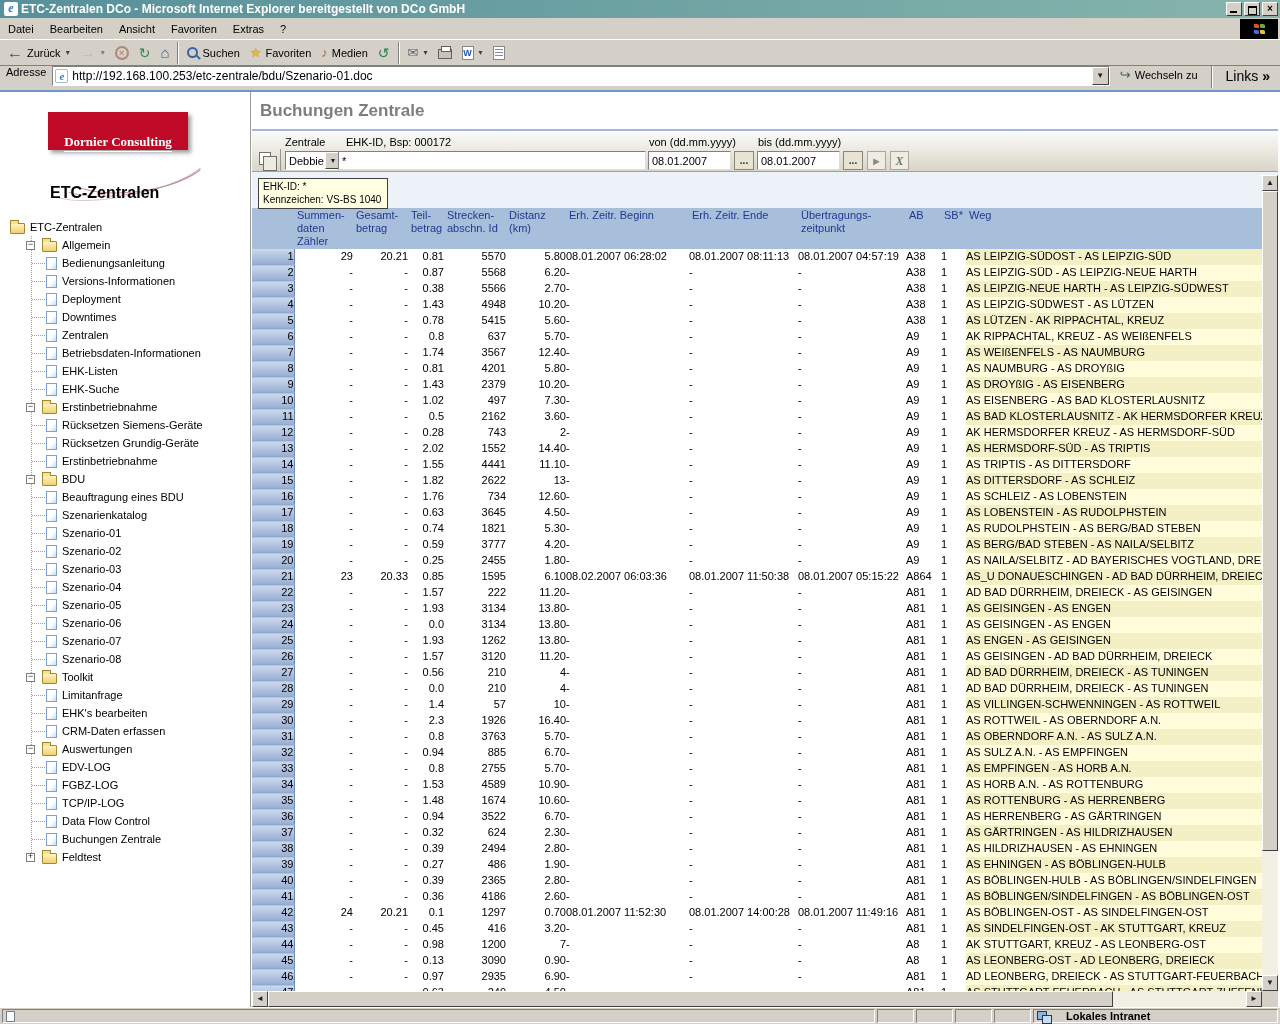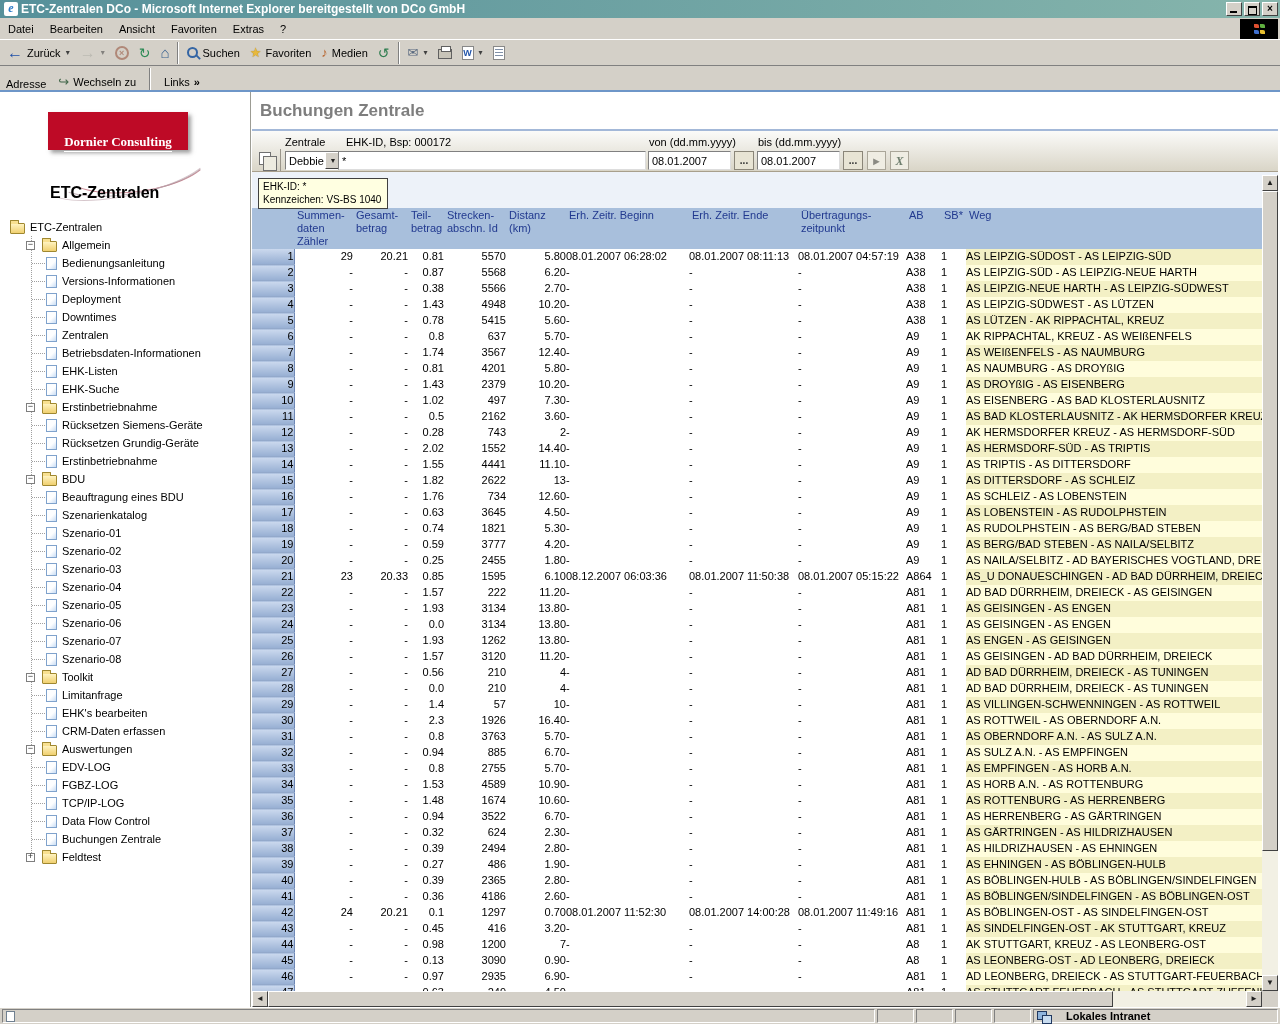--- a/index.html
+++ b/index.html
@@ -68,35 +68,35 @@
   .print-icon::before{content:"";position:absolute;left:2px;top:-4px;width:8px;height:4px;background:#fff;border:1px solid #606060;}
   .edit-icon{width:12px;height:14px;background:#fff;border:1px solid #888;
     color:#2255AA;font:bold 9px/13px "Liberation Sans",sans-serif;}
   .edit-icon::before{content:"W";}
   .docs-icon{width:12px;height:14px;background:#fff;border:1px solid #888;padding:2px 1px;}
   .docs-icon::before{content:"";display:block;height:100%;
     background:repeating-linear-gradient(#8090A8 0 1px,transparent 1px 3px);}
   .disabled{opacity:.55;}
 
   #addrbar{position:absolute;left:0;top:66px;width:1280px;height:24px;background:#D4D0C8;
-    display:flex;align-items:flex-end;font-size:11px;padding:0 4px;gap:4px;}
+    display:flex;align-items:flex-start;font-size:11px;padding:0 4px;gap:4px;}
   .addr-label{padding:0 2px;}
   .addr-input{flex:1;height:20px;background:#fff;border:1px solid;border-color:#808080 #fff #fff #808080;
     display:flex;align-items:center;padding-left:2px;position:relative;}
   .favicon{width:13px;height:14px;background:#fff;border:1px solid #A8B8D0;border-radius:2px;
     color:#2E7CC8;font:italic bold 11px/12px "Liberation Serif",serif;text-align:center;margin-right:4px;}
   .favicon::before{content:"e";}
   .url{font-size:12px;color:#000;white-space:nowrap;}
   .addr-dd{position:absolute;right:0;top:0;width:17px;height:18px;background:#D4D0C8;
     border:1px solid;border-color:#fff #404040 #404040 #fff;text-align:center;font-size:8px;color:#202020;}
   .addr-dd::before{content:"▼";line-height:16px;}
   .go-btn{display:flex;align-items:center;gap:4px;padding:2px 6px;}
   .go-icon{color:#44684C;font-size:13px;line-height:13px;}
   .go-icon::before{content:"↪";}
-  .links-btn{display:flex;align-items:center;gap:4px;padding:2px 6px;font-size:11px;}
+  .links-btn{display:flex;align-items:center;gap:4px;padding:2px 6px;font-size:14px;}
   .chev{font-weight:bold;}
 
   #blueline{position:absolute;left:0;top:90px;width:1280px;height:2px;background:#6E96C8;}
 
   
   #page{position:absolute;left:0;top:92px;width:1280px;height:915px;background:#fff;}
 
   #sidebar{position:absolute;left:2px;top:0;width:249px;height:915px;background:#fff;
     border-right:1px solid #9C9C94;overflow:hidden;}
   .logo{position:absolute;left:46px;top:20px;width:140px;height:38px;background:#BE0A26;
@@ -286,20 +286,25 @@
       <span class="ic edit-icon"></span>
       <span class="dd"></span>
     </div>
     <div class="tbtn">
       <span class="ic docs-icon"></span>
     </div>
   </div>
 
   <div id="addrbar">
     <span class="addr-label">Adresse</span>
+    <div class="addr-input">
+      <span class="favicon"></span>
+      <span class="url">http://192.168.100.253/etc-zentrale/bdu/Szenario-01.doc</span>
+      <span class="addr-dd"></span>
+    </div>
     <div class="go-btn">
       <span class="ic go-icon"></span>
       <span>Wechseln zu</span>
     </div>
     <span class="tsep"></span>
     <div class="links-btn">
       <span>Links</span>
       <span class="chev">»</span>
     </div>
   </div>
@@ -808,21 +813,21 @@
               <td class="c10">1</td>
               <td class="c11">AS NAILA/SELBITZ - AD BAYERISCHES VOGTLAND, DREIE</td>
             </tr>
             <tr class="r-odd">
               <td class="c0">21</td>
               <td class="c1">23</td>
               <td class="c2">20.33</td>
               <td class="c3">0.85</td>
               <td class="c4">1595</td>
               <td class="c5">6.10</td>
-              <td class="c6">08.12.2007 06:03:36</td>
+              <td class="c6">08.02.2007 06:03:36</td>
               <td class="c7">08.01.2007 11:50:38</td>
               <td class="c8">08.01.2007 05:15:22</td>
               <td class="c9">A864</td>
               <td class="c10">1</td>
               <td class="c11">AS_U DONAUESCHINGEN - AD BAD DÜRRHEIM, DREIECK</td>
             </tr>
             <tr class="r-even">
               <td class="c0">22</td>
               <td class="c1">-</td>
               <td class="c2">-</td>

